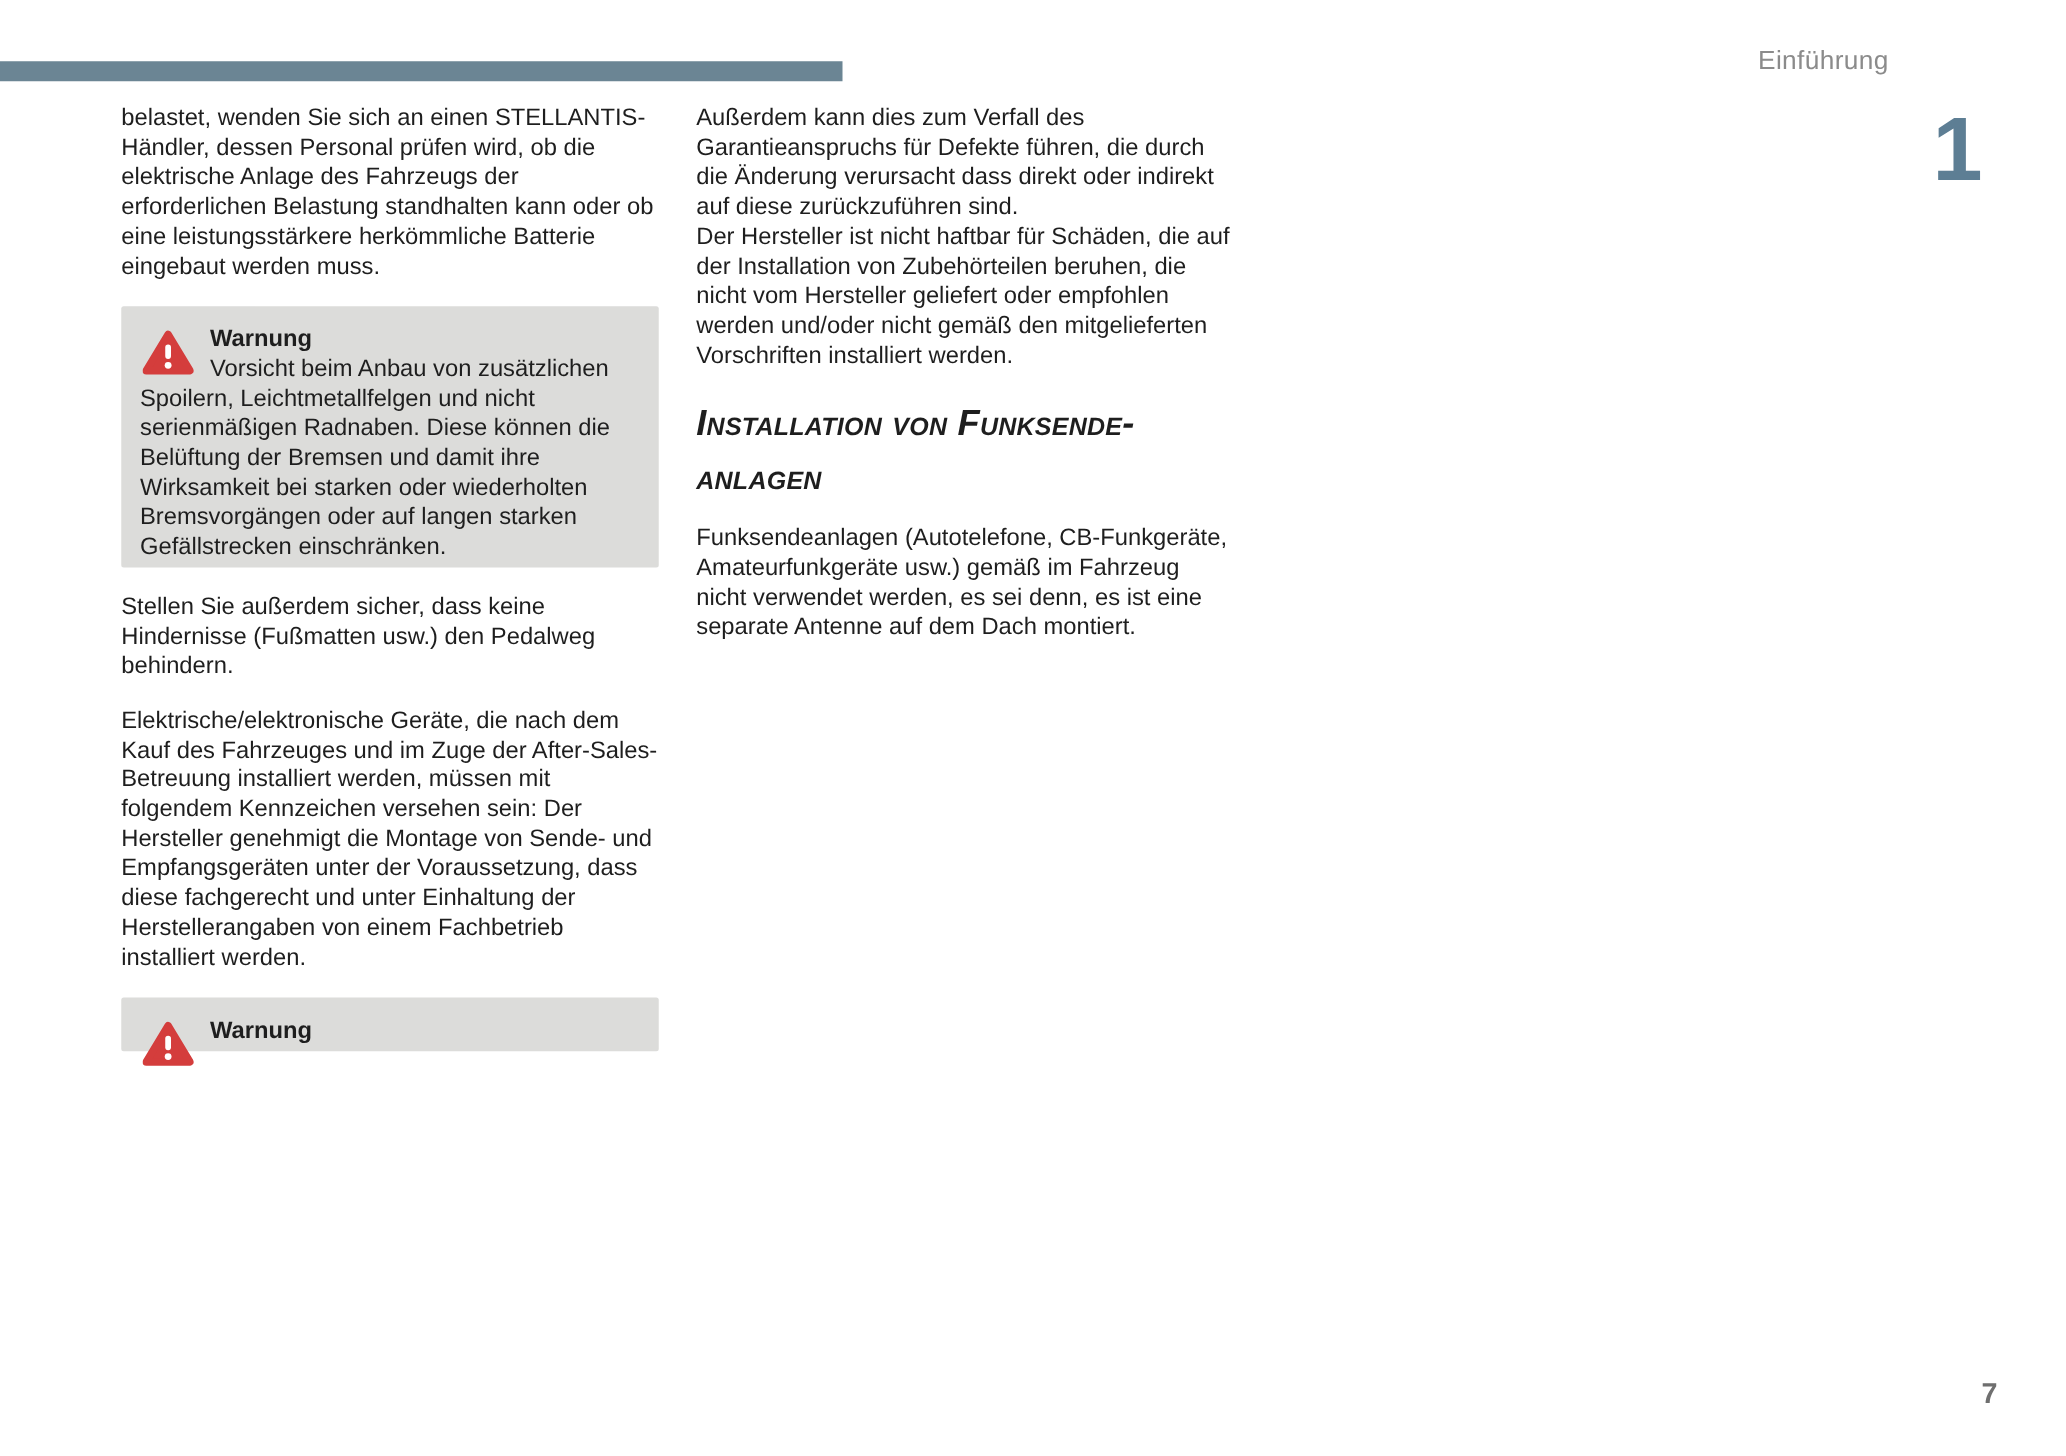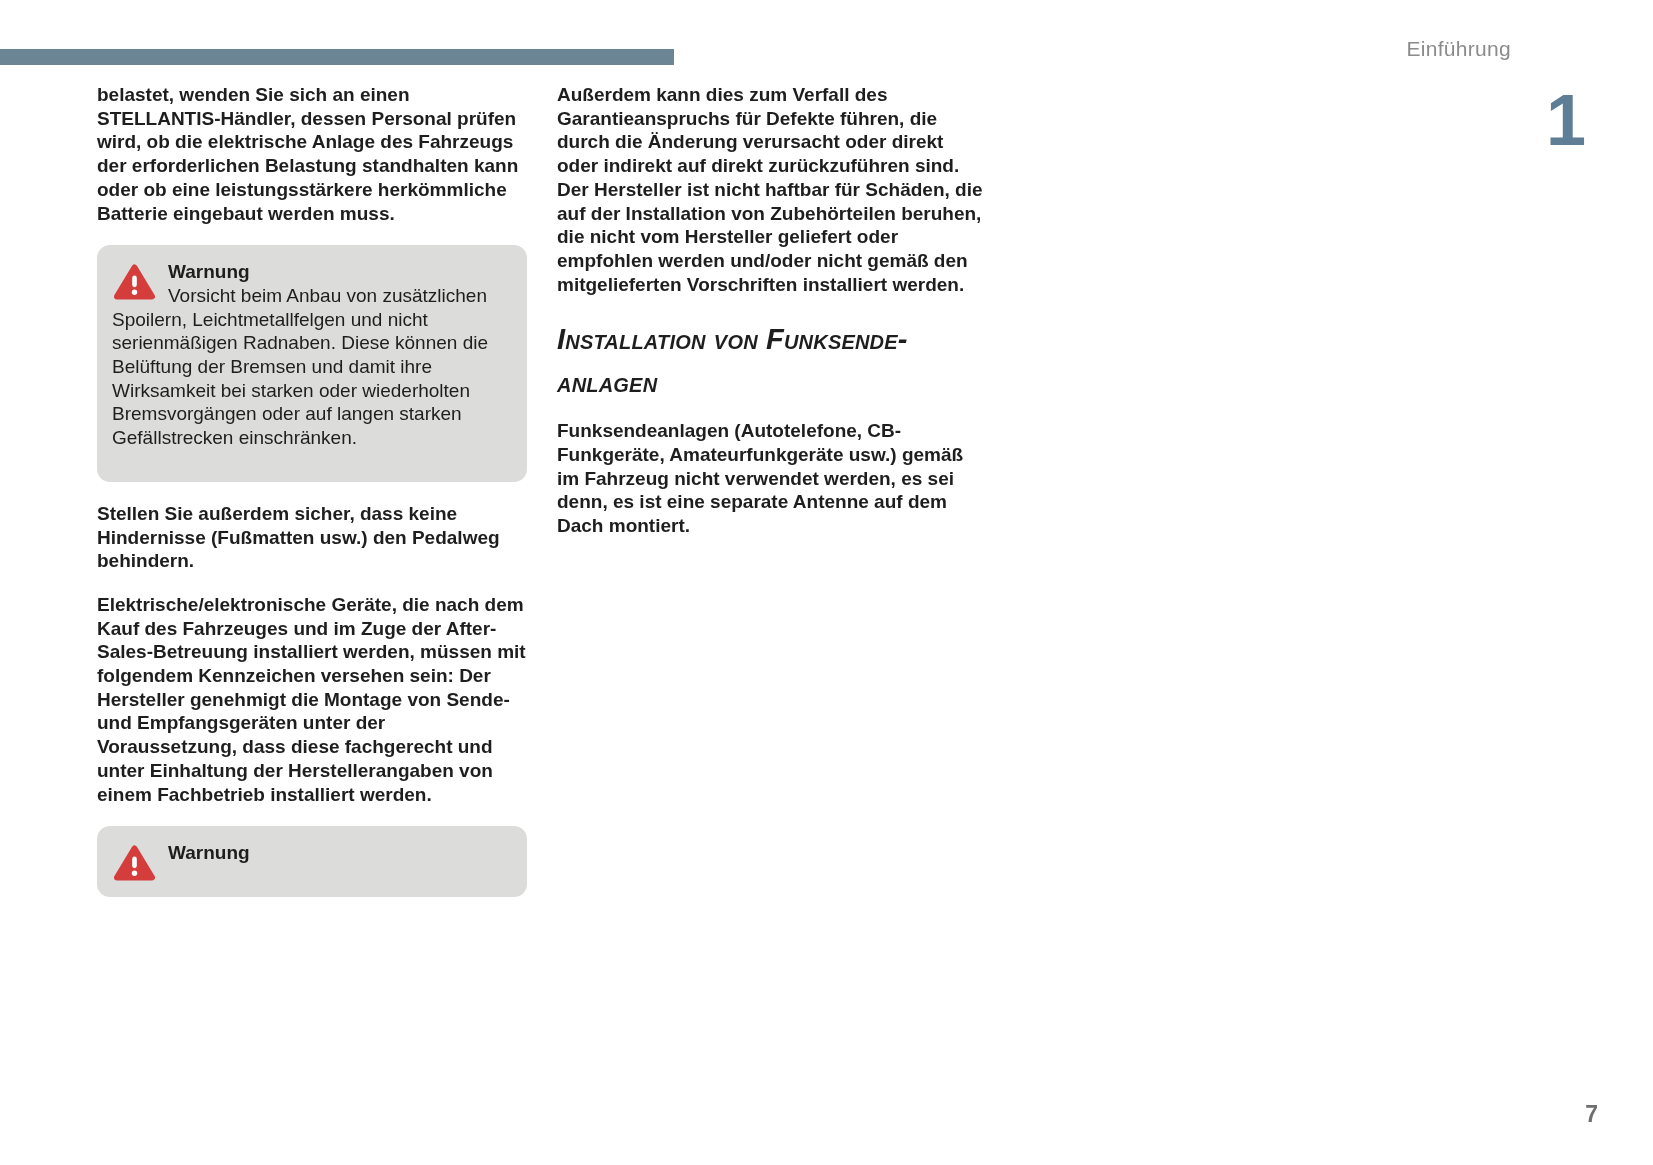--- a/index.html
+++ b/index.html
@@ -33,36 +33,36 @@
   .chapter-number{
     position:absolute;top:84px;left:1546px;
     font-size:72px;line-height:72px;font-weight:700;
     color:var(--chapter-number);
   }
   .col{position:absolute;top:83px;width:430px;}
   .col-left{left:97px;}
   .col-right{left:557px;}
   .col p{
     margin:0 0 20px;
-    font-size:19px;line-height:23.7px;font-weight:bold;
+    font-size:19px;line-height:23.7px;
   }
   .col p.tight{margin-bottom:0;}
   h2{
     font-variant:small-caps;
     font-weight:700;
     font-size:29px;line-height:43px;
     margin:22px 0 15px;
     letter-spacing:.2px;
   }
   .col-left h2{width:468px;}
   .col-right h2{width:440px;font-style:italic;}
   .warning-box{
     background:var(--warning-box-bg);
-    border-radius:13px;
-    padding:15px 15px 32px;
+    border-radius:2px;
+    padding:15px 15px 4px;
     margin:0 0 20px;
     font-size:19px;line-height:23.7px;
   }
   .warn-icon{
     float:left;
     width:41px;height:38px;
     margin:3px 13px 4px 2px;
   }
   .warn-icon svg{display:block;width:100%;height:100%;}
   .warn-title{
@@ -115,21 +115,21 @@
           <circle cx="24" cy="34" r="3.2" fill="#ffffff"></circle>
         </svg>
       </span>
       <span class="warn-title">Warnung</span>
     </div>
 
   </div>
 
   <div class="col col-right">
 
-    <p class="tight">Außerdem kann dies zum Verfall des Garantieanspruchs für Defekte führen, die durch die Änderung verursacht oder direkt oder indirekt auf direkt zurückzuführen sind.</p>
+    <p class="tight">Außerdem kann dies zum Verfall des Garantieanspruchs für Defekte führen, die durch die Änderung verursacht dass direkt oder indirekt auf diese zurückzuführen sind.</p>
     <p>Der Hersteller ist nicht haftbar für Schäden, die auf der Installation von Zubehörteilen beruhen, die nicht vom Hersteller geliefert oder empfohlen werden und/oder nicht gemäß den mitgelieferten Vorschriften installiert werden.</p>
 
     <h2>Installation von Funksende-anlagen</h2>
 
     <p>Funksendeanlagen (Autotelefone, CB-Funkgeräte, Amateurfunkgeräte usw.) gemäß im Fahrzeug nicht verwendet werden, es sei denn, es ist eine separate Antenne auf dem Dach montiert.</p>
 
   </div>
 
   <div class="page-number">7</div>
 

